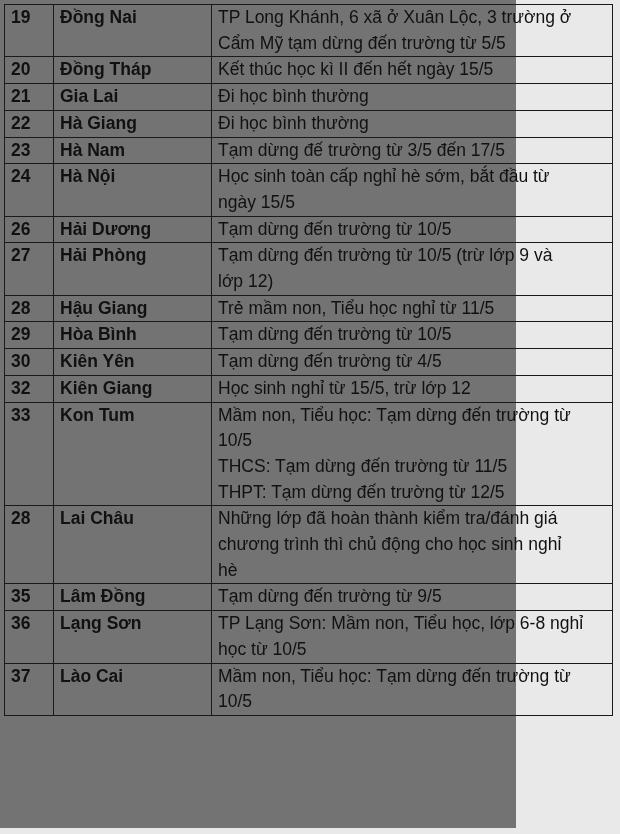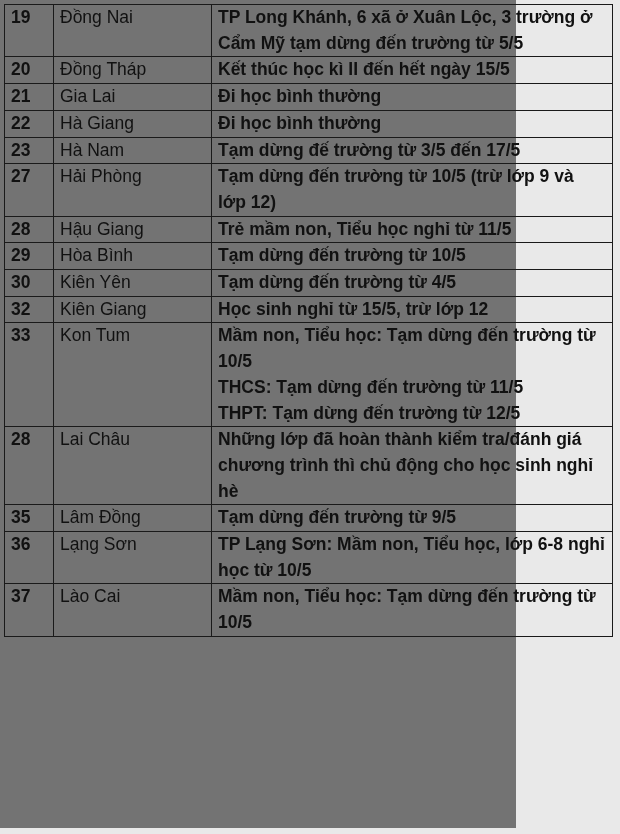--- a/index.html
+++ b/index.html
@@ -21,22 +21,22 @@
     table-layout: fixed;
     font-size: 17.5px;
   }
   table.doc td {
     border: 1.5px solid #1a1a1a;
     vertical-align: top;
     padding: 0 6px;
     line-height: 25.7px;
   }
   td.num { width: 36px; font-weight: bold; }
-  td.prov { width: 145px; font-weight: normal; }
-  td.note { font-weight: bold; margin-top: 7px; }
+  td.prov { width: 145px; font-weight: bold; }
+  td.note { font-weight: normal; margin-top: 7px; }
   .line { display: block; white-space: nowrap; }
 </style>
 </head>
 <body>
 
 <div class="page">
   <table class="doc">
     <tbody id="tbody">
         <tr>
           <td class="num">19</td>
@@ -65,20 +65,35 @@
           <td class="prov">Hà Giang</td>
           <td class="note">
             <span class="line">Đi học bình thường</span>
           </td>
         </tr>
         <tr>
           <td class="num">23</td>
           <td class="prov">Hà Nam</td>
           <td class="note">
             <span class="line">Tạm dừng đế trường từ 3/5 đến 17/5</span>
+          </td>
+        </tr>
+        <tr>
+          <td class="num">24</td>
+          <td class="prov">Hà Nội</td>
+          <td class="note">
+            <span class="line">Học sinh toàn cấp nghỉ hè sớm, bắt đầu từ</span>
+            <span class="line">ngày 15/5</span>
+          </td>
+        </tr>
+        <tr>
+          <td class="num">26</td>
+          <td class="prov">Hải Dương</td>
+          <td class="note">
+            <span class="line">Tạm dừng đến trường từ 10/5</span>
           </td>
         </tr>
         <tr>
           <td class="num">27</td>
           <td class="prov">Hải Phòng</td>
           <td class="note">
             <span class="line">Tạm dừng đến trường từ 10/5 (trừ lớp 9 và</span>
             <span class="line">lớp 12)</span>
           </td>
         </tr>

